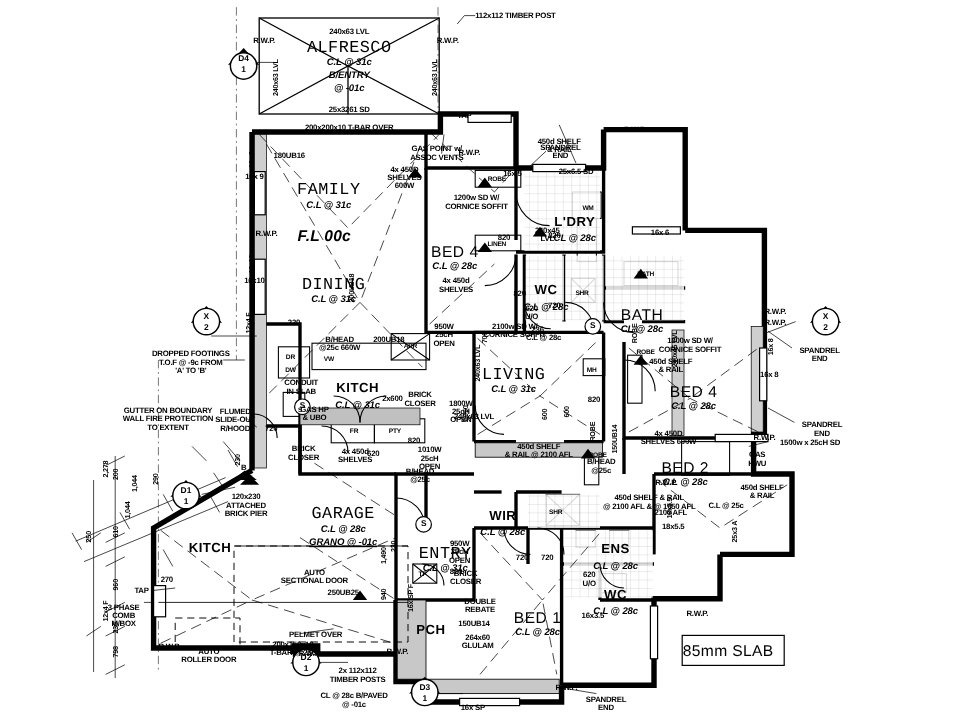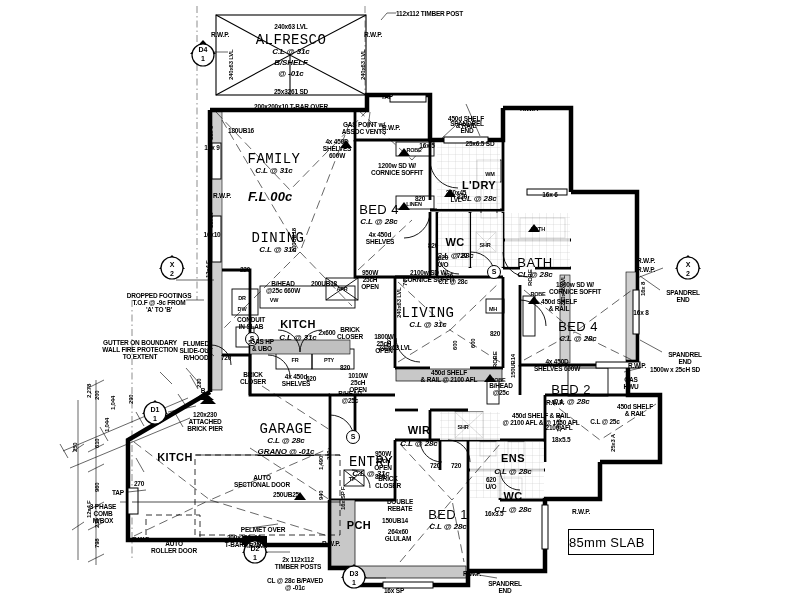--- a/index.html
+++ b/index.html
@@ -324,21 +324,21 @@
       <g>
         <polygon points="354,564 367,578 341,578" fill="#000"></polygon>
         <circle cx="354" cy="577" r="11" fill="#fff" stroke="#000" stroke-width="1.2"></circle>
       </g>
     </g>
   </svg>
 
   <div id="text-layer">
       <div class="lbl room room-lg" style="left: 291px; top: 33px; transform: translateX(-50%);">ALFRESCO</div>
       <div class="lbl cl" style="left: 291px; top: 48px; transform: translateX(-50%);">C.L @ 31c</div>
-      <div class="lbl cl" style="left: 291px; top: 59px; transform: translateX(-50%);">B/SHELF</div>
+      <div class="lbl cl" style="left: 291px; top: 59px; transform: translateX(-50%);">B/ENTRY</div>
       <div class="lbl cl" style="left: 291px; top: 70px; transform: translateX(-50%);">@ -01c</div>
       <div class="lbl room room-lg" style="left: 274px; top: 152px; transform: translateX(-50%);">FAMILY</div>
       <div class="lbl cl" style="left: 274px; top: 167px; transform: translateX(-50%);">C.L @ 31c</div>
       <div class="lbl room room-lg" style="left: 278px; top: 231px; transform: translateX(-50%);">DINING</div>
       <div class="lbl cl" style="left: 278px; top: 246px; transform: translateX(-50%);">C.L @ 31c</div>
       <div class="lbl room room-sm" style="left: 298px; top: 319px; transform: translateX(-50%);">KITCH</div>
       <div class="lbl cl" style="left: 298px; top: 334px; transform: translateX(-50%);">C.L @ 31c</div>
       <div class="lbl room room-lg" style="left: 286px; top: 422px; transform: translateX(-50%);">GARAGE</div>
       <div class="lbl cl" style="left: 286px; top: 437px; transform: translateX(-50%);">C.L @ 28c</div>
       <div class="lbl cl" style="left: 286px; top: 448px; transform: translateX(-50%); text-decoration: underline;">GRANO @ -01c</div>

